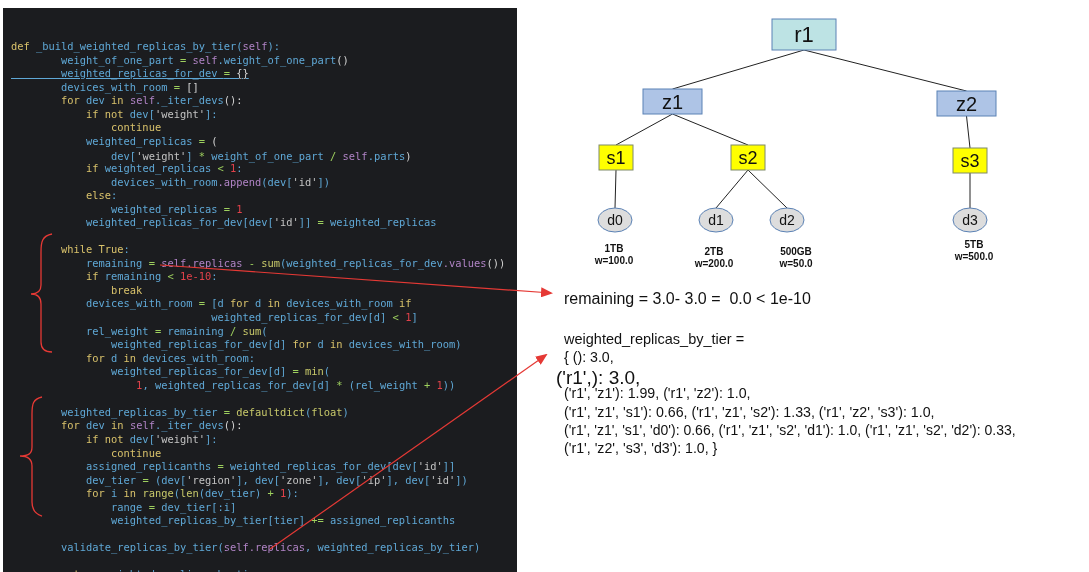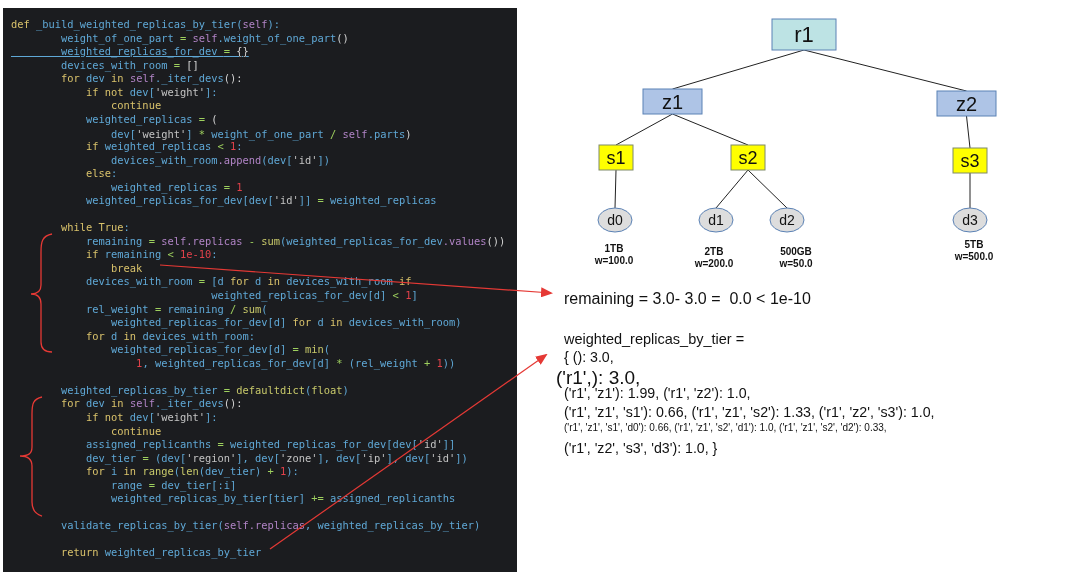--- a/index.html
+++ b/index.html
@@ -1,19 +1,19 @@
 <!DOCTYPE html>
 <html><head>
   <meta charset="utf-8">
   <style>
     html, body { margin:0; padding:0; background:#ffffff; }
     body { width:1089px; height:572px; position:relative; overflow:hidden; font-family:"Liberation Sans", sans-serif; }
     #code-panel { position:absolute; left:3px; top:8px; width:514px; height:564px; background:#1b1c1f; }
     #code { position:absolute; left:0; top:0; margin:0; padding:0; }
-    .line { position:absolute; left:8px; white-space:pre; font-family:"DejaVu Sans Mono", monospace; font-size:10.4px; line-height:13.5px; color:#5fa8d6; }
+    .line { position:absolute; left:8px; white-space:pre; font-family:"DejaVu Sans Mono", monospace; font-size:10.4px; line-height:13.5px; color:#5fa8d6;margin-top:22px; }
     .kw { color:#d9c26b; }
     .self { color:#b184c6; }
     .fn { color:#c8c96a; }
     .num { color:#e0414a; }
     .str { color:#c3c3c3; }
     .op { color:#9ed05e; }
     .plain { color:#d4d4d4; }
     #diagram { position:absolute; left:0; top:0; }
     .node-label { font-family:"Liberation Sans", sans-serif; fill:#111; }
     .dev-label { font-family:"Liberation Sans", sans-serif; font-size:10px; font-weight:bold; fill:#111; }
@@ -132,21 +132,21 @@
     </g>
 </svg>
 
 <div class="note" style="left:564px; top:290px; font-size:16px;">remaining = 3.0- 3.0 =  0.0 &lt; 1e-10</div>
 <div class="note" style="left:564px; top:331px; font-size:14.5px;text-align:right;">weighted_replicas_by_tier =</div>
 <div id="result-lines">
     <div class="note" style="left: 564px; top: 349px; font-size: 14.2px;">{ (): 3.0,</div>
     <div class="note" style="left: 556px; top: 367.2px; font-size: 19px;">('r1',): 3.0,</div>
     <div class="note" style="left: 564px; top: 385.4px; font-size: 14.2px;">('r1', 'z1'): 1.99, ('r1', 'z2'): 1.0,</div>
     <div class="note" style="left: 564px; top: 403.6px; font-size: 14.2px;">('r1', 'z1', 's1'): 0.66, ('r1', 'z1', 's2'): 1.33, ('r1', 'z2', 's3'): 1.0,</div>
-    <div class="note" style="left: 564px; top: 421.8px; font-size: 10px;">('r1', 'z1', 's1', 'd0'): 0.66, ('r1', 'z1', 's2', 'd1'): 1.0, ('r1', 'z1', 's2', 'd2'): 0.33,</div>
+    <div class="note" style="left: 564px; top: 421.8px; font-size: 14px;">('r1', 'z1', 's1', 'd0'): 0.66, ('r1', 'z1', 's2', 'd1'): 1.0, ('r1', 'z1', 's2', 'd2'): 0.33,</div>
     <div class="note" style="left: 564px; top: 440px; font-size: 14.2px;">('r1', 'z2', 's3', 'd3'): 1.0, }</div>
   </div>
 
 <svg id="overlay" width="1089" height="572">
   <defs>
     <marker id="arrowhead" markerWidth="12" markerHeight="10" refX="10" refY="5" orient="auto" markerUnits="userSpaceOnUse">
       <path d="M0,0 L12,5 L0,10 Z" fill="#e53935"></path>
     </marker>
   </defs>
   <path d="M52,234 C42,236 41,242 41,252 L41,285 C41,292 37,294 31,294 C37,294 41,297 41,304 L41,342 C41,348 44,352 52,352" fill="none" stroke="#e53935" stroke-width="1.3"></path>

